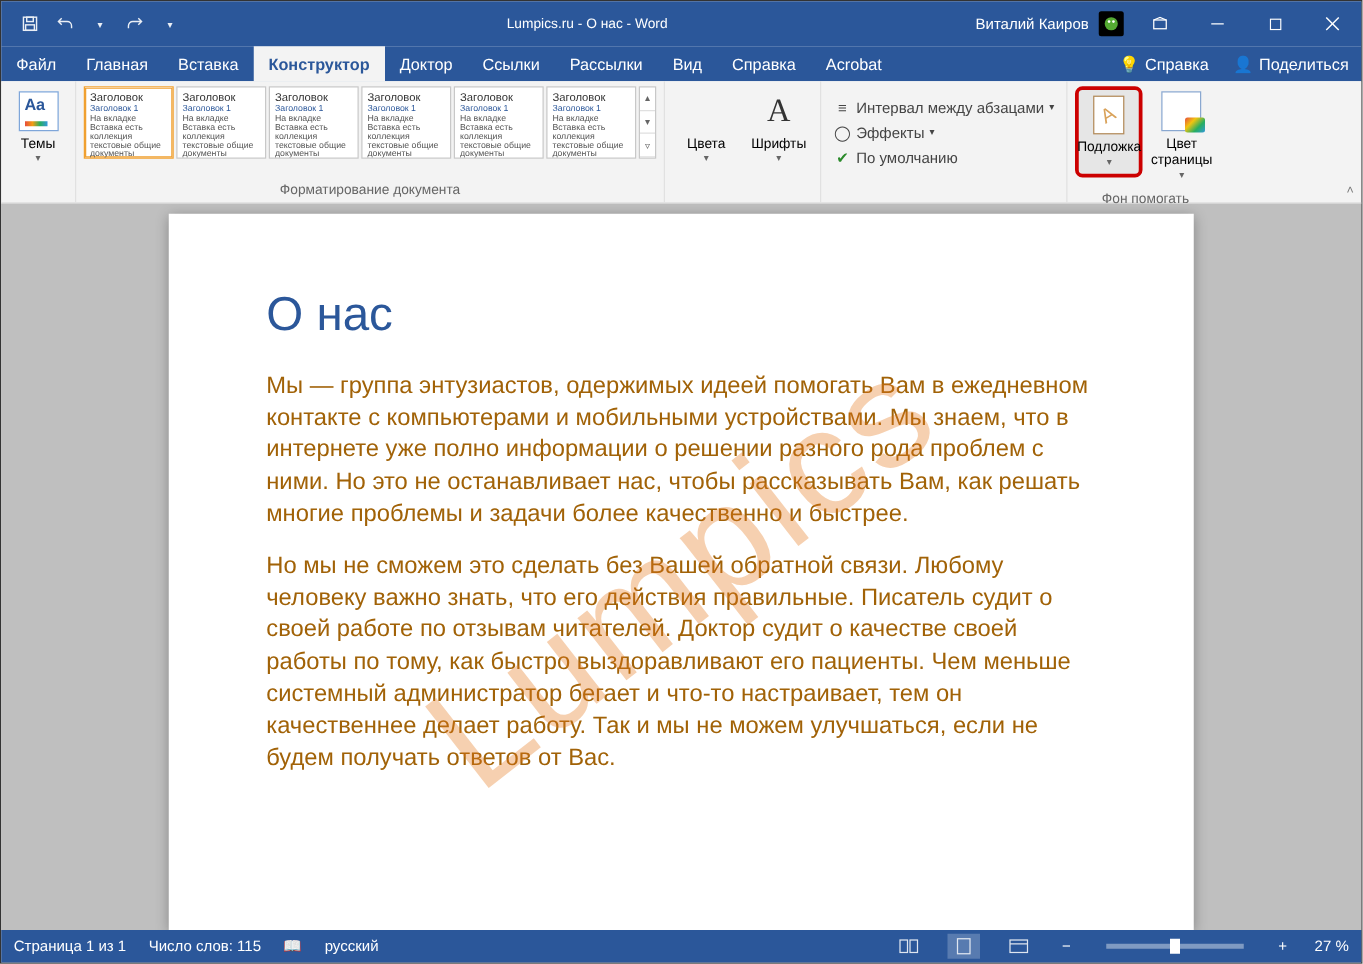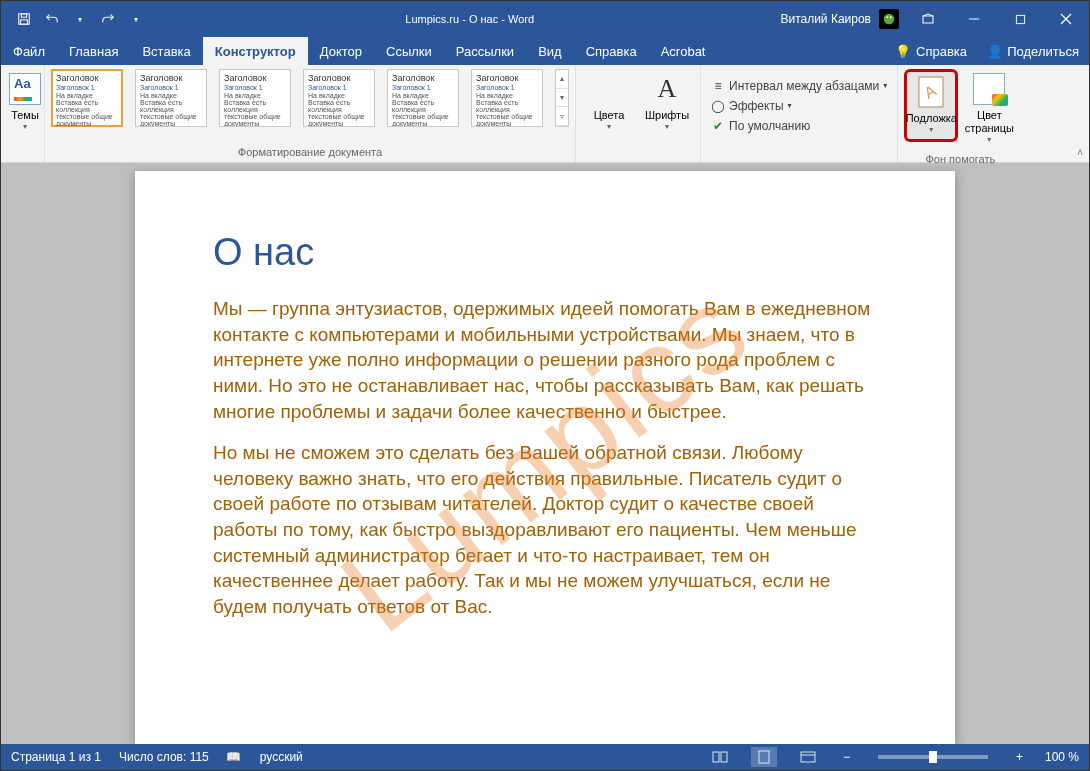--- a/index.html
+++ b/index.html
@@ -157,33 +157,33 @@
         <span>Справка</span>
       </div>
     <div class="help">
         <span>👤</span>
         <span>Поделиться</span>
       </div>
   </div>
 
   <div class="ribbon">
 
-    <div class="group" style="width:44px;">
+    <div class="group" style="width:60px;">
       <div class="body">
         <div class="bigbtn">
           <div class="bicon themes-icon"></div>
           <span>Темы</span>
           <span class="drp">▾</span>
         </div>
       </div>
       <div class="label">&nbsp;</div>
     </div>
 
     <div class="group" style="flex:0 0 460px;">
-      <div class="body" style="gap:12px;">
+      <div class="body" style="gap:2px;">
         <div class="styletile sel">
             <div class="hd">Заголовок</div>
             <div class="sub">Заголовок 1</div>
             <div>На вкладке Вставка есть коллекция текстовые общие документы</div>
           </div>
         <div class="styletile">
             <div class="hd">Заголовок</div>
             <div class="sub">Заголовок 1</div>
             <div>На вкладке Вставка есть коллекция текстовые общие документы</div>
           </div>
@@ -311,16 +311,16 @@
         <svg width="16" height="12" fill="none" stroke="#fff">
           <rect x="1" y="1" width="14" height="10"></rect>
           <line x1="1" y1="4" x2="15" y2="4"></line>
         </svg>
       </div>
     <span style="padding:0 4px;">−</span>
     <div class="zoom-slider">
         <div class="thumb"></div>
       </div>
     <span style="padding:0 4px;">+</span>
-    <span>100 %</span>
+    <span>27 %</span>
   </div>
 
 </div>
 
 </body></html>

